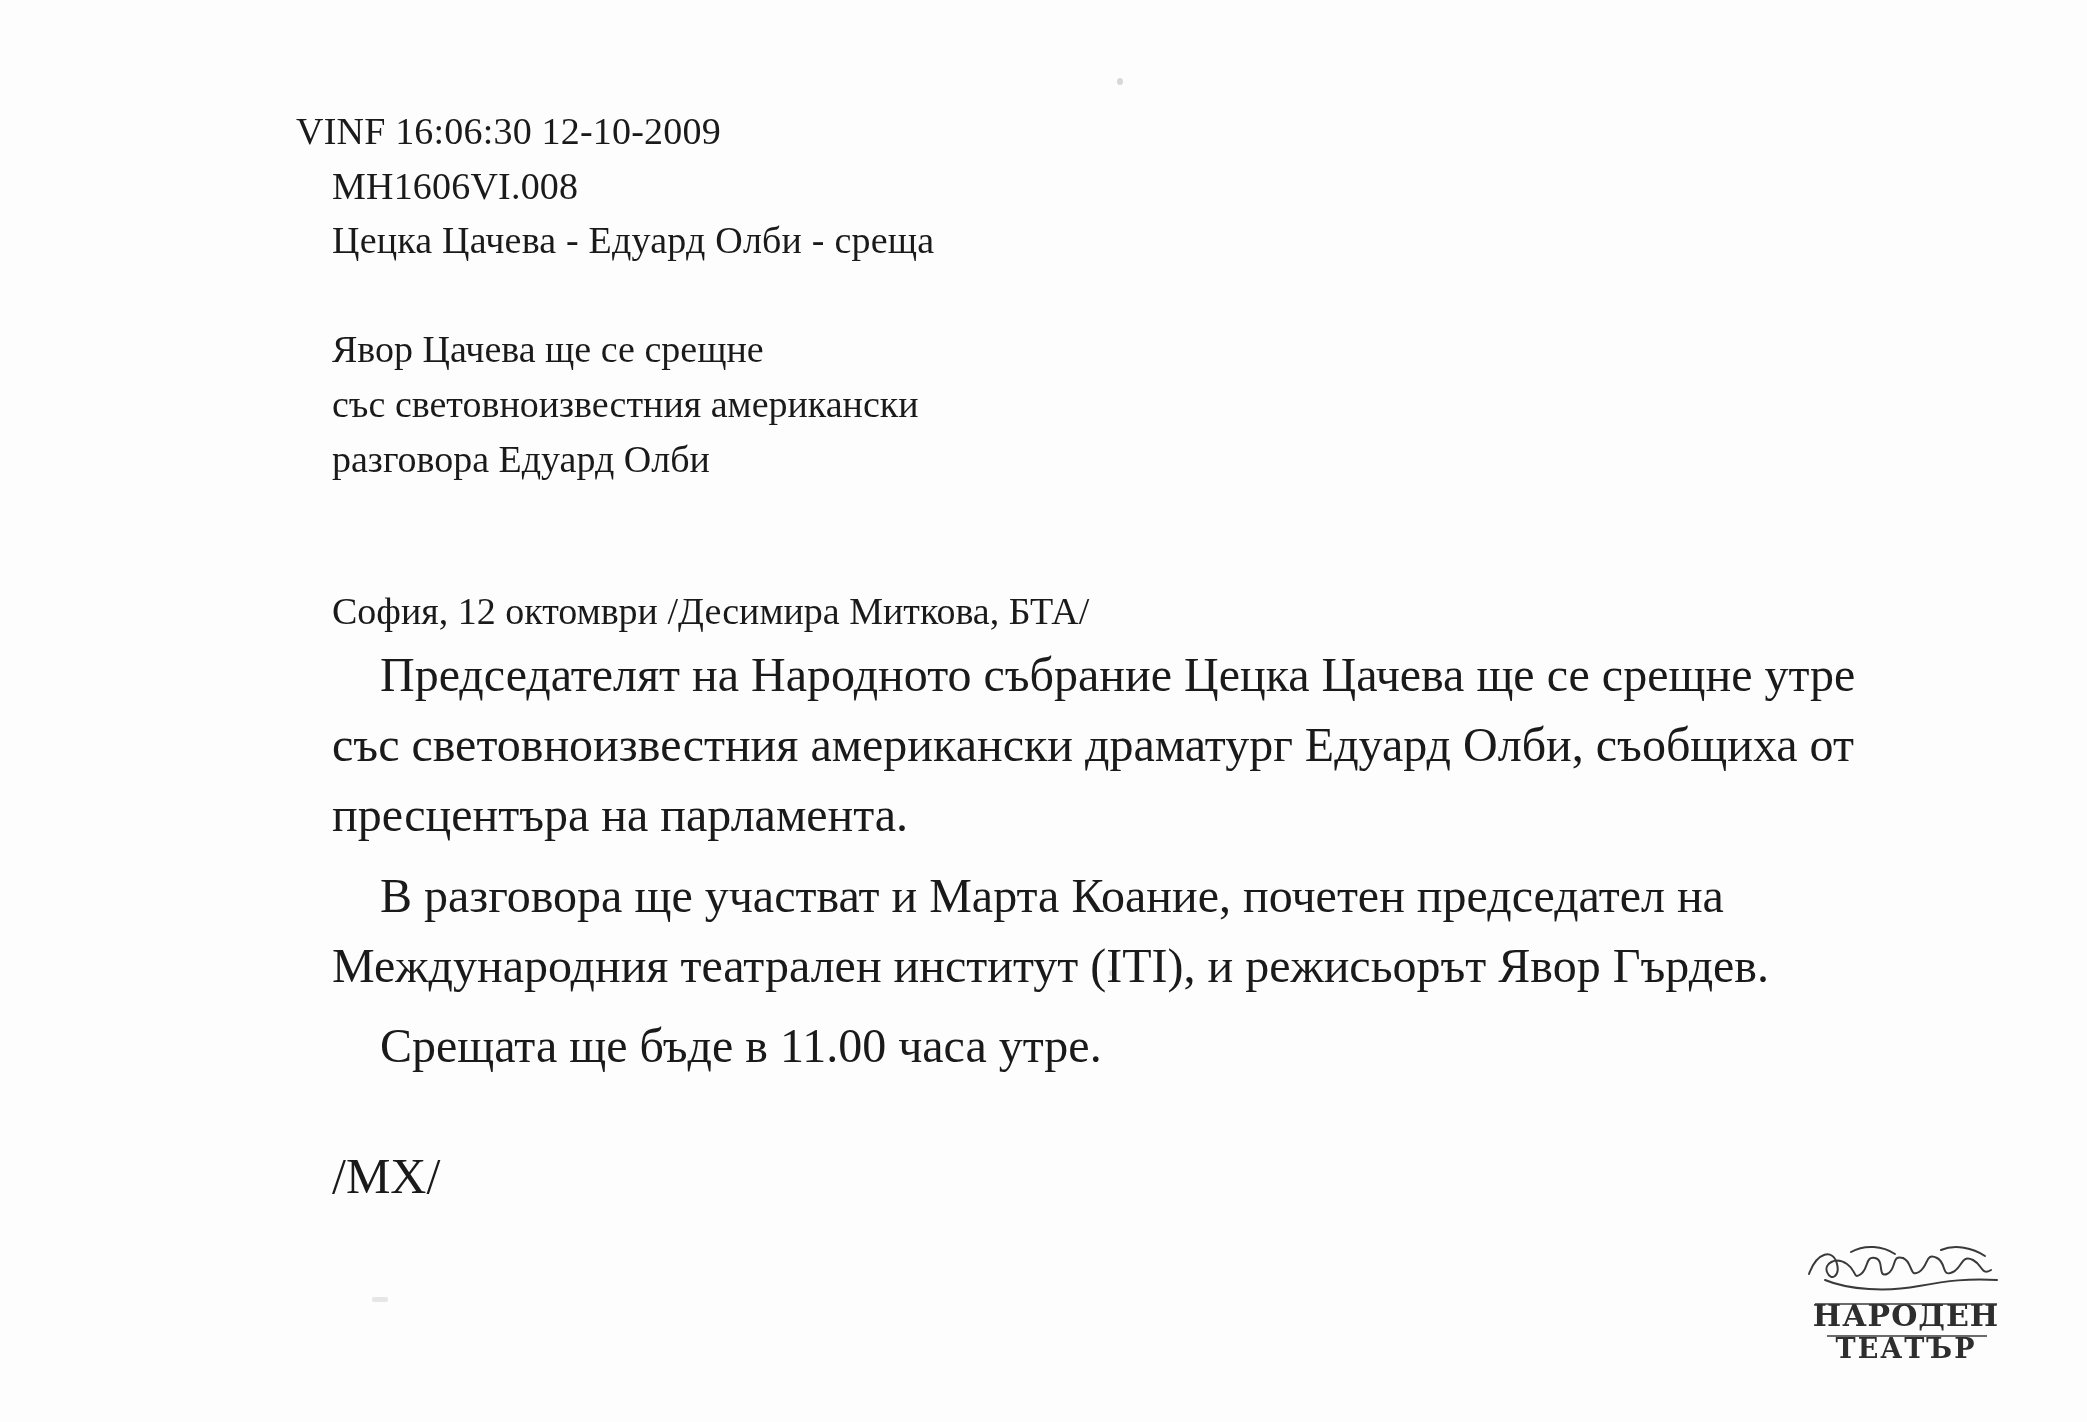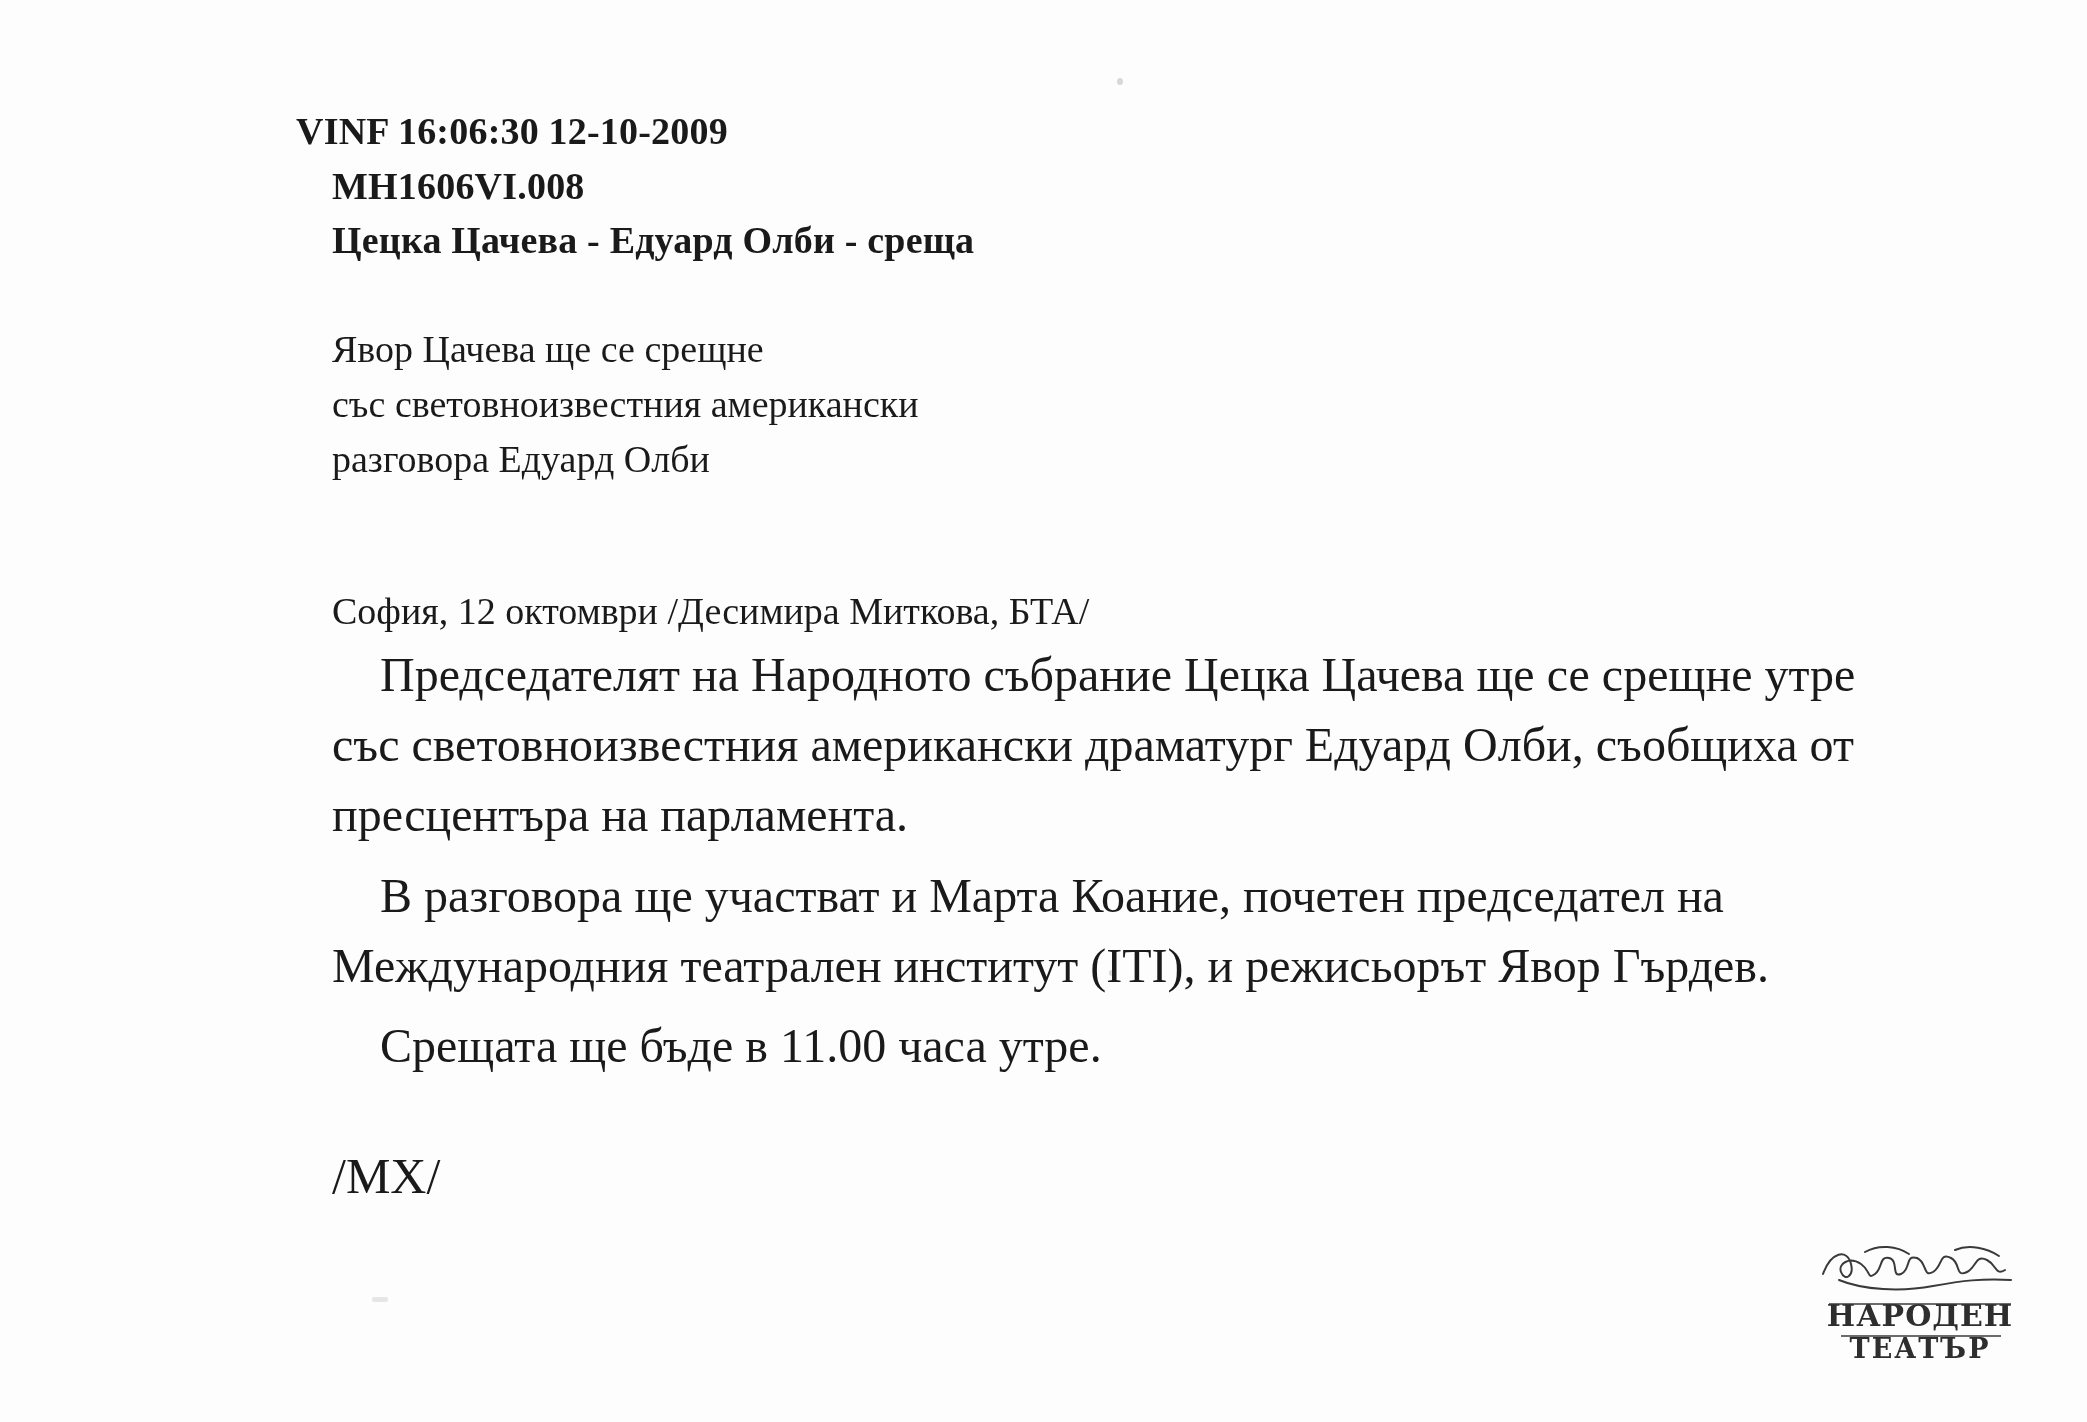--- a/index.html
+++ b/index.html
@@ -37,21 +37,20 @@
     position: absolute;
     left: 296px;
     top: 104px;
     width: 1560px;
   }
 
   .header-block {
     font-size: 38px;
     line-height: 1.44;
     letter-spacing: .2px;
-    font-weight: bold;
   }
   .header-line-1 { padding-left: 0px; }
   .header-line-2 { padding-left: 36px; }
   .header-line-3 { padding-left: 36px; }
 
   .lede {
     margin-top: 54px;
     padding-left: 36px;
     font-size: 38px;
     line-height: 1.44;
@@ -75,21 +74,21 @@
 
   .signoff {
     margin-top: 66px;
     padding-left: 36px;
     font-size: 50px;
   }
 
   
   .stamp {
     position: absolute;
-    right: 52px;
+    right: 66px;
     bottom: 48px;
     width: 230px;
     height: 140px;
     color: #0369a1;
   }
   .stamp svg { display: block; width: 100%; height: 100%; }
 </style>
 </head>
 <body>
 

